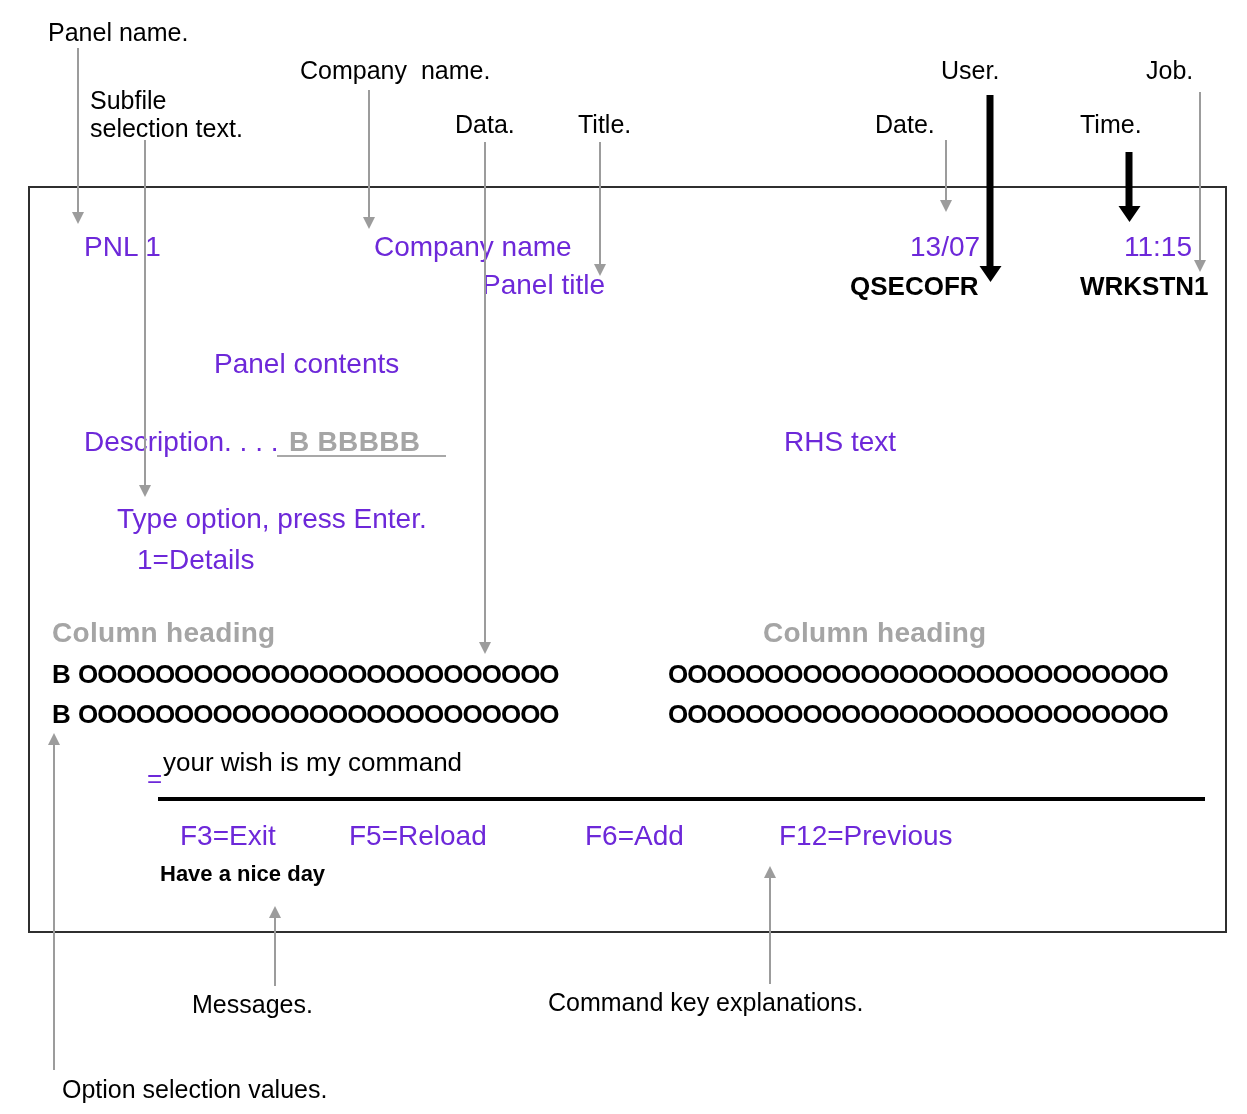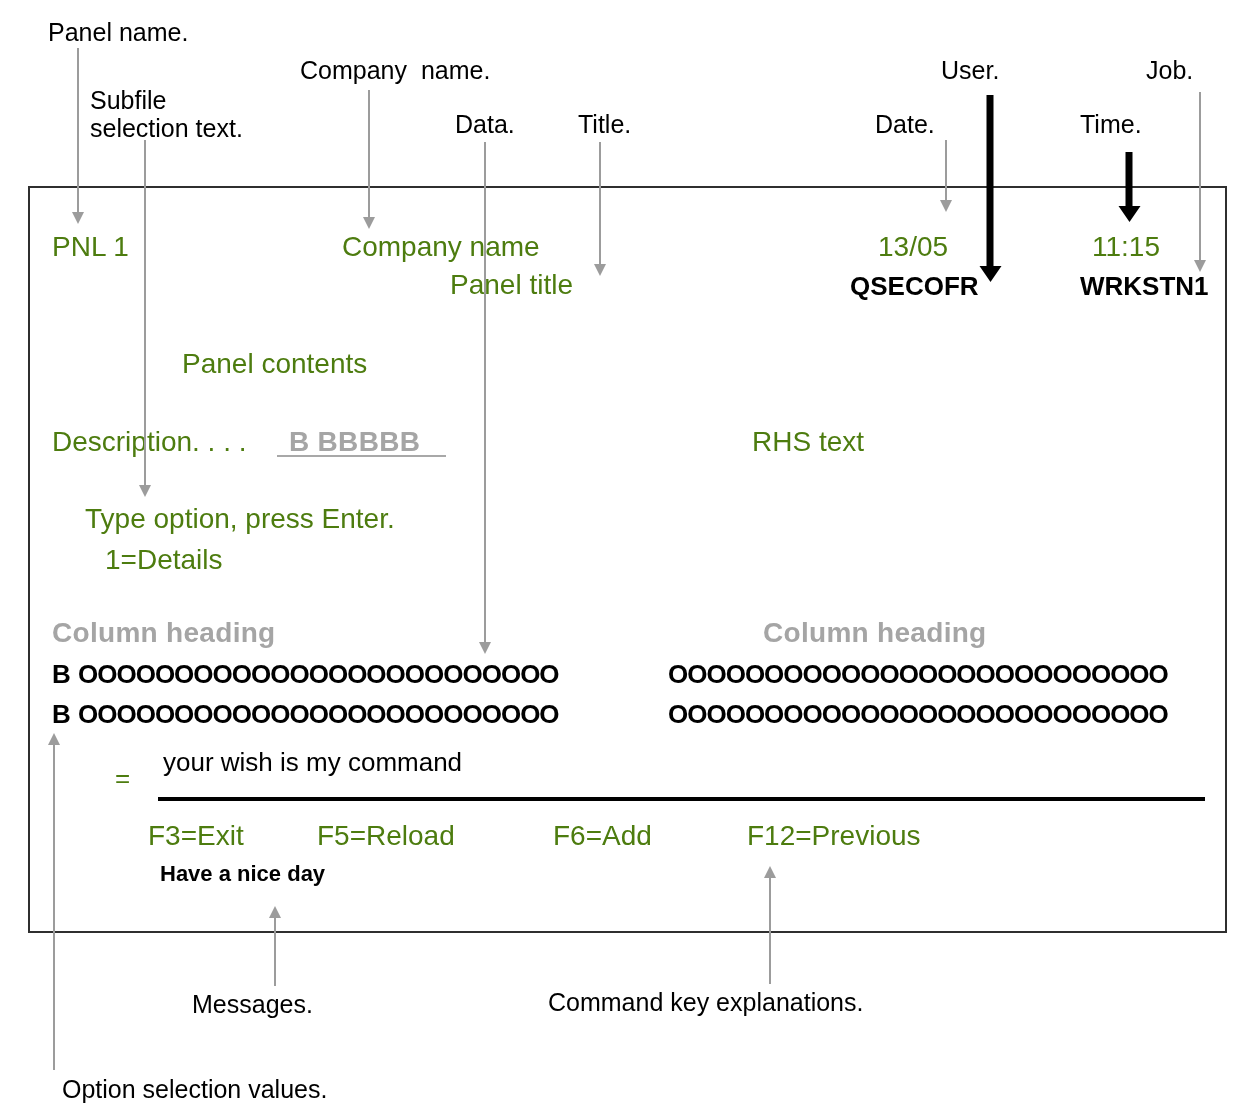--- a/index.html
+++ b/index.html
@@ -1,20 +1,20 @@
 <!DOCTYPE html>
 <html><head>
 <meta charset="utf-8">
 <style>
   html,body{margin:0;padding:0;background:#fff;}
   .stage{position:relative;width:1247px;height:1114px;background:#fff;overflow:hidden;
          font-family:"Liberation Sans","DejaVu Sans",sans-serif;}
   .t{position:absolute;white-space:pre;line-height:1.12;}
   .callout{font-size:25px;color:#000;}
-  .scr{font-size:28px;color:#4d7c0f;}
+  .scr{font-size:28px;color:#6d28d9;margin-left:32px;}
   .scr-b{font-size:28px;font-weight:bold;color:#a5a5a5;letter-spacing:0.3px;}
   .blk-b{font-size:26px;font-weight:bold;color:#000;}
   .ofield{font-size:26px;font-weight:bold;color:#000;letter-spacing:-1px;}
   .cmdtxt{font-size:26px;color:#000;}
   .panel-box{position:absolute;left:28px;top:186px;width:1199px;height:747px;
              border:2px solid #2f2f2f;box-sizing:border-box;background:transparent;}
   .hline{position:absolute;background:#000;}
   .gline{position:absolute;background:#a8a8a8;}
   
   .arr{position:absolute;transform:translateX(-50%);}
@@ -43,21 +43,21 @@
   <div class="t callout" style="left:1080px;top:110px;">Time.</div>
   <div class="t callout" style="left:192px;top:990px;">Messages.</div>
   <div class="t callout" style="left:548px;top:988px;">Command key explanations.</div>
   <div class="t callout" style="left:62px;top:1075px;">Option selection values.</div>
 
   <div class="panel-box"></div>
 
   <div class="t scr" style="left:52px;top:231px;">PNL 1</div>
   <div class="t scr" style="left:342px;top:231px;text-align:center;">Company name</div>
   <div class="t scr" style="left:450px;top:269px;">Panel title</div>
-  <div class="t scr" style="left:878px;top:231px;">13/05</div>
+  <div class="t scr" style="left:878px;top:231px;">13/07</div>
   <div class="t scr" style="left:1092px;top:231px;">11:15</div>
   <div class="t blk-b" style="left:850px;top:272px;">QSECOFR</div>
   <div class="t blk-b" style="left:1080px;top:272px;">WRKSTN1</div>
   <div class="t scr" style="left:182px;top:348px;">Panel contents</div>
 
   <div class="t scr" style="left:52px;top:426px;">Description. . . .</div>
   <div class="t scr-b" style="left:289px;top:426px;">B BBBBB</div>
   <div class="gline" style="left:277px;top:455px;width:169px;height:2px;"></div>
   <div class="t scr" style="left:752px;top:426px;">RHS text</div>
 

